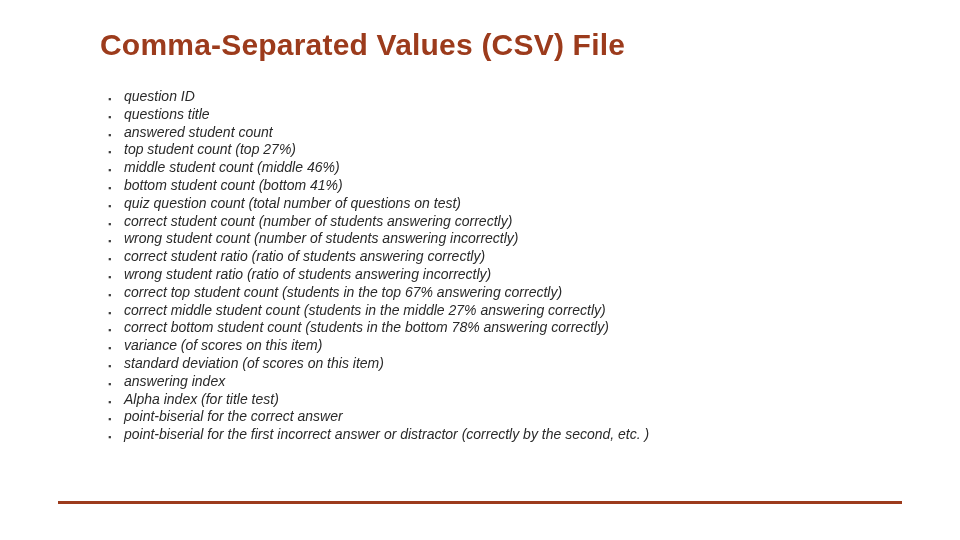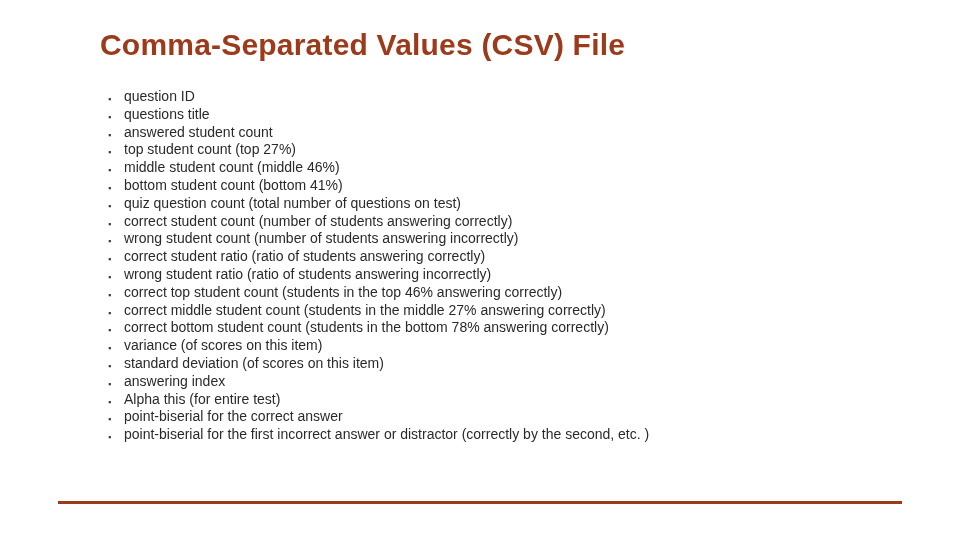--- a/index.html
+++ b/index.html
@@ -43,20 +43,21 @@
   .bullet {
     font-size: 9px;
     color: #3a3a3a;
     width: 16px;
     text-align: left;
     position: relative;
     top: 3px;
   }
   .text {
     flex: 1;
+    font-style: italic;
   }
   .rule {
     position: absolute;
     left: 58px;
     right: 58px;
     bottom: 36px;
     height: 3px;
     background: #9c3b1c;
   }
 </style>
@@ -105,21 +106,21 @@
       <div class="item">
         <span class="bullet">▪</span>
         <span class="text">correct student ratio (ratio of students answering correctly)</span>
       </div>
       <div class="item">
         <span class="bullet">▪</span>
         <span class="text">wrong student ratio (ratio of students answering incorrectly)</span>
       </div>
       <div class="item">
         <span class="bullet">▪</span>
-        <span class="text">correct top student count (students in the top 46% answering correctly)</span>
+        <span class="text">correct top student count (students in the top 67% answering correctly)</span>
       </div>
       <div class="item">
         <span class="bullet">▪</span>
         <span class="text">correct middle student count (students in the middle 27% answering correctly)</span>
       </div>
       <div class="item">
         <span class="bullet">▪</span>
         <span class="text">correct bottom student count (students in the bottom 78% answering correctly)</span>
       </div>
       <div class="item">
@@ -129,21 +130,21 @@
       <div class="item">
         <span class="bullet">▪</span>
         <span class="text">standard deviation (of scores on this item)</span>
       </div>
       <div class="item">
         <span class="bullet">▪</span>
         <span class="text">answering index</span>
       </div>
       <div class="item">
         <span class="bullet">▪</span>
-        <span class="text">Alpha this (for entire test)</span>
+        <span class="text">Alpha index (for title test)</span>
       </div>
       <div class="item">
         <span class="bullet">▪</span>
         <span class="text">point-biserial for the correct answer</span>
       </div>
       <div class="item">
         <span class="bullet">▪</span>
         <span class="text">point-biserial for the first incorrect answer or distractor (correctly by the second, etc. )</span>
       </div>
     </div>

